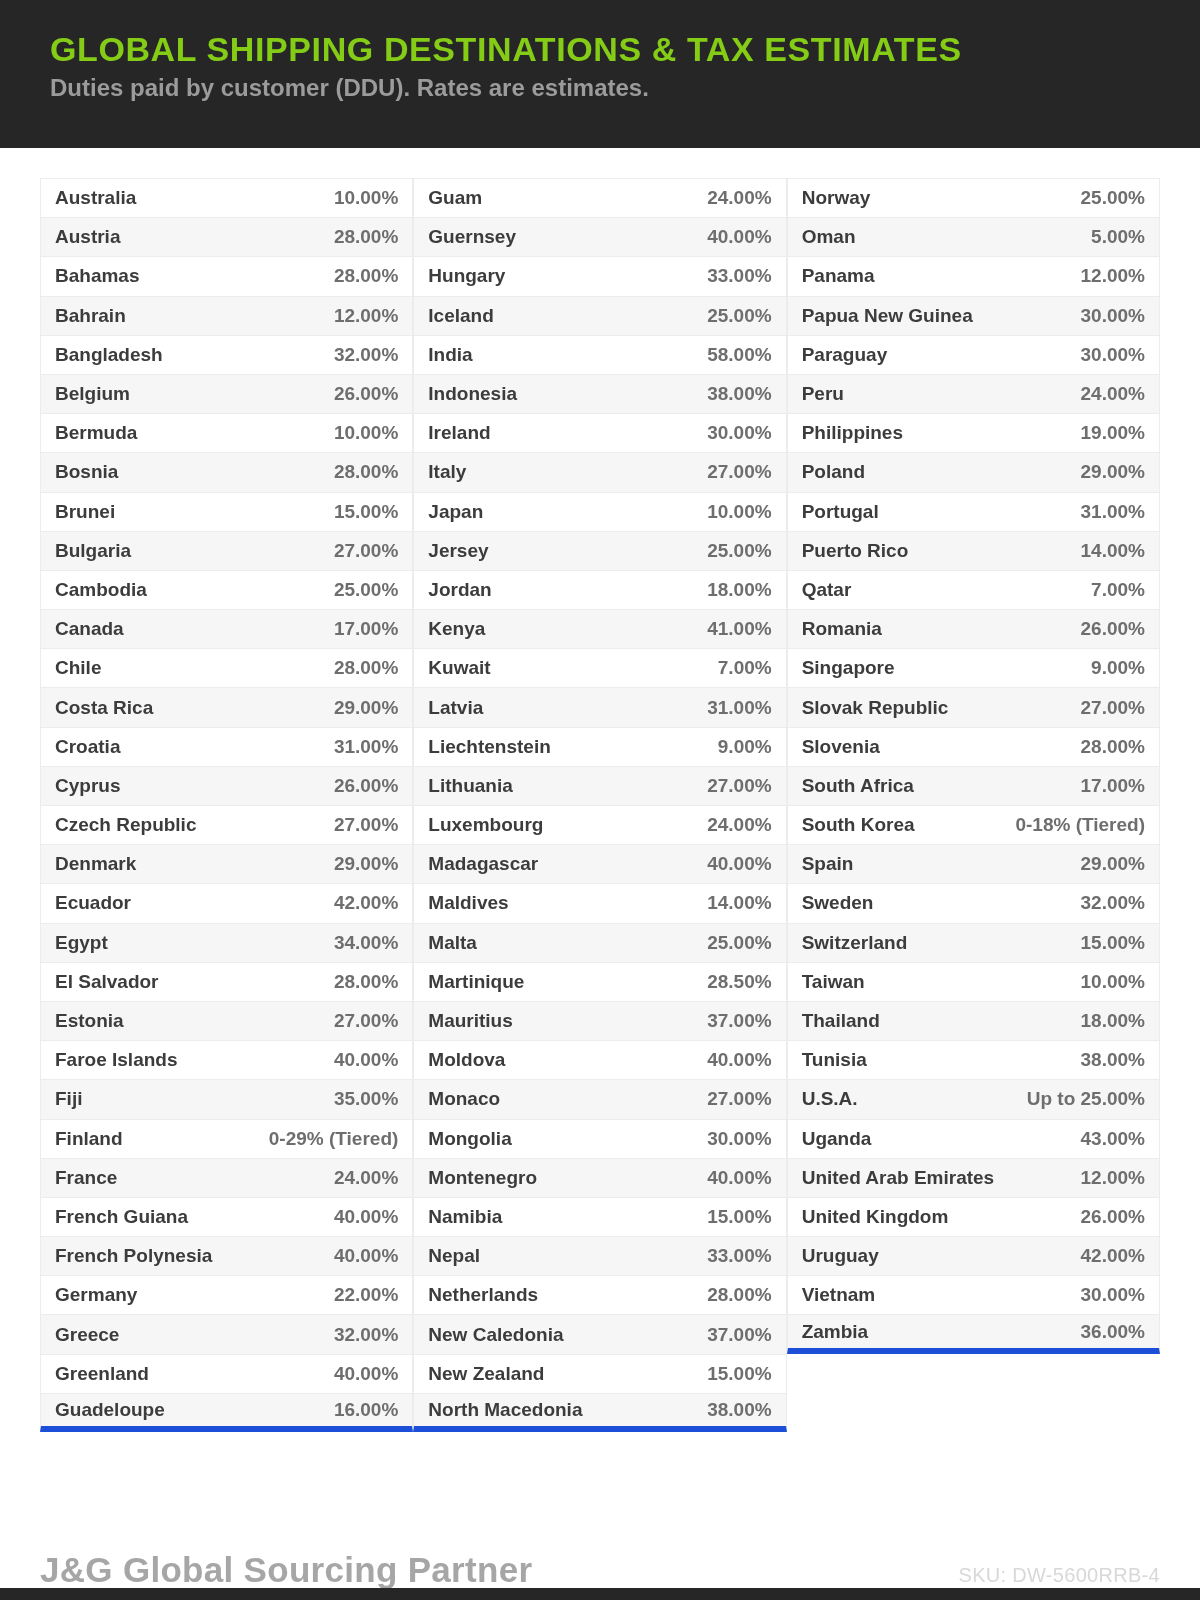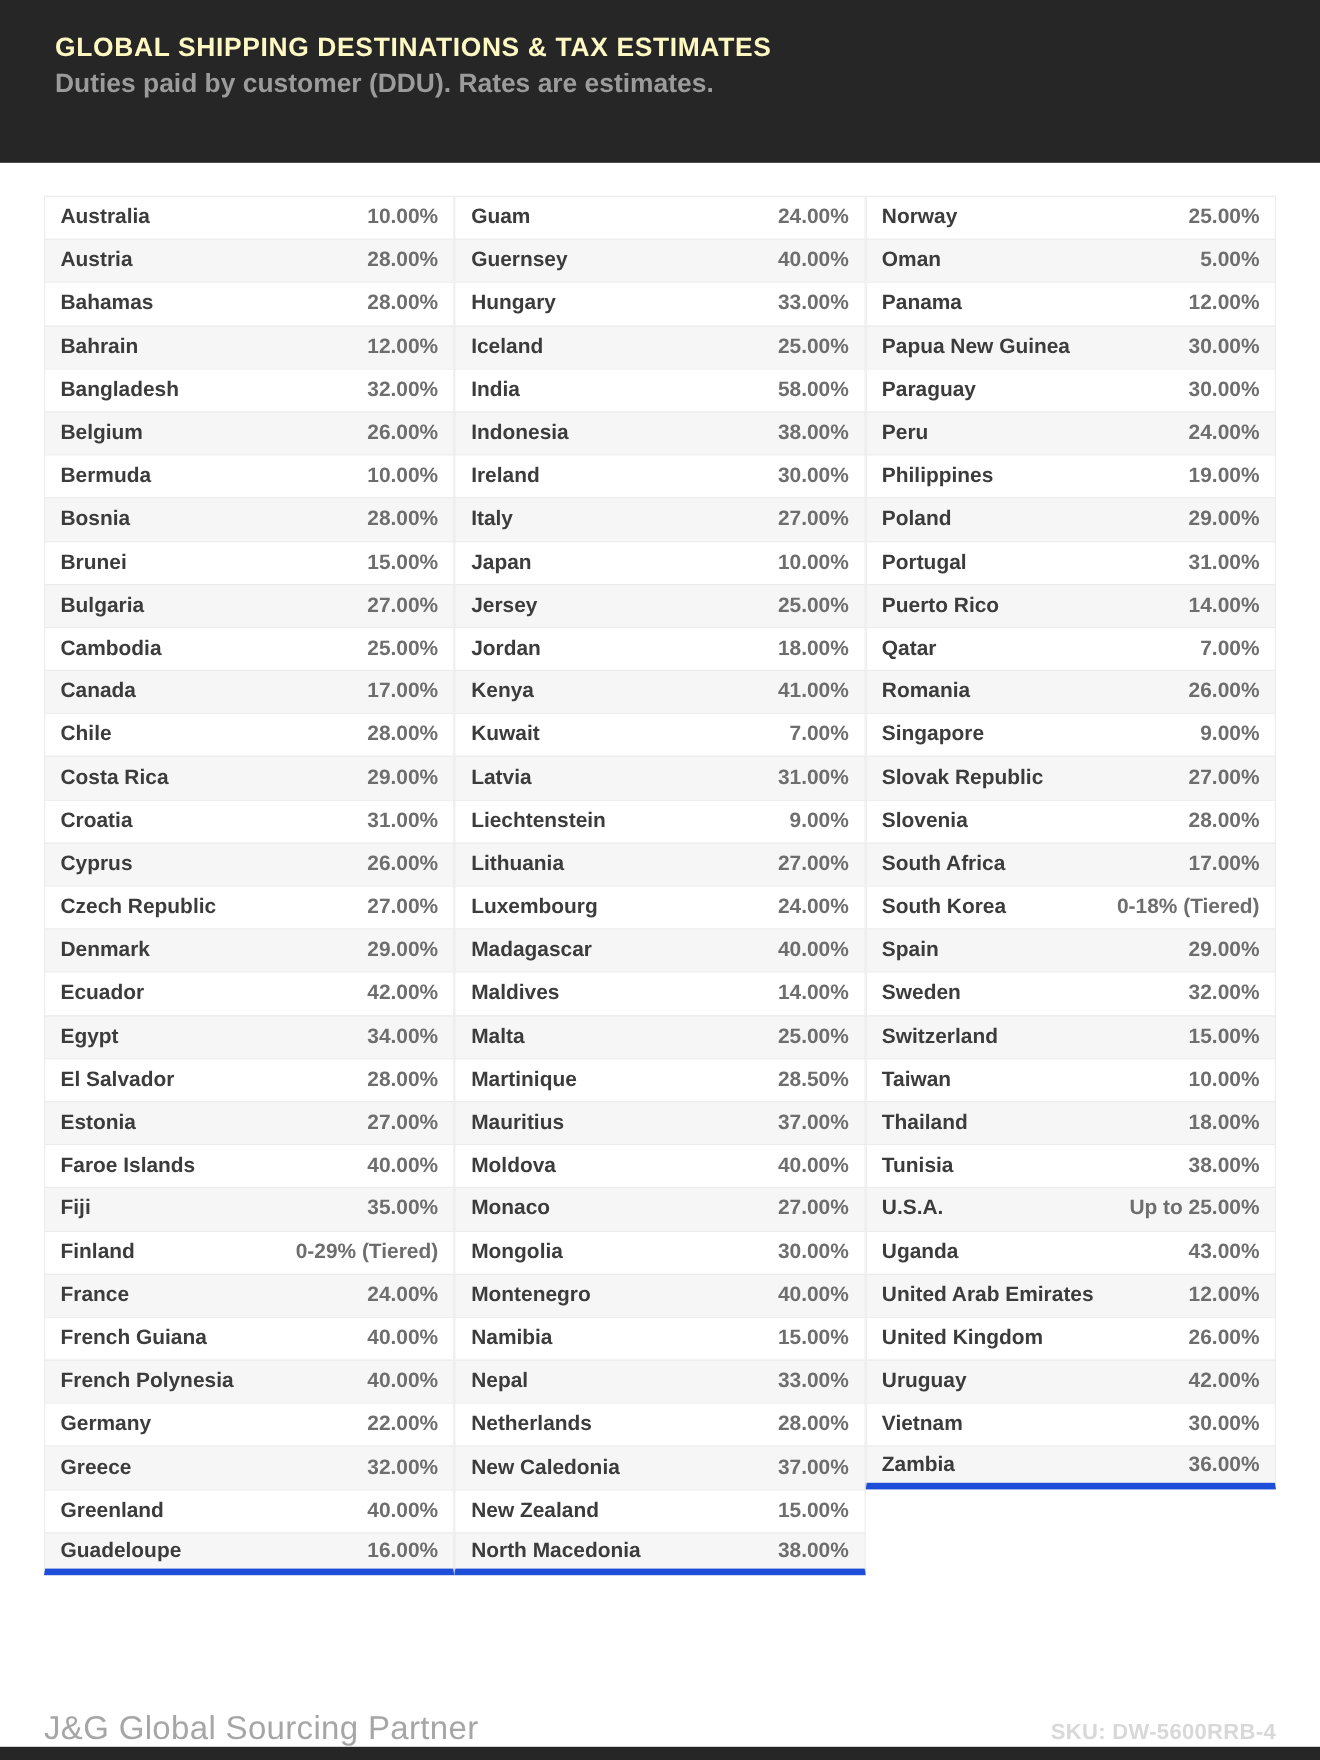--- a/index.html
+++ b/index.html
@@ -11,22 +11,22 @@
     overflow:hidden;
   }
 
   
   .header {
     background:#262626;
     height:148px;
     padding:30px 50px 0 50px;
   }
   .title {
-    color:#fef9c3;
-    font-size:24px;
+    color:#84cc16;
+    font-size:34px;
     font-weight:800;
     letter-spacing:0.6px;
     white-space:nowrap;
   }
   .subtitle {
     color:#9b9b9b;
     font-size:24px;
     font-weight:700;
     margin-top:5px;
   }
@@ -66,28 +66,28 @@
   }
 
   
   .footer {
     display:flex;
     justify-content:space-between;
     align-items:baseline;
     margin:112px 40px 0 40px;
   }
   .brand {
-    font-size:30px;
-    font-weight:400;
+    font-size:35px;
+    font-weight:700;
     color:#a6a6a6;
     letter-spacing:0.3px;
   }
   .sku {
     font-size:20px;
-    font-weight:700;
+    font-weight:400;
     color:#d8d8d8;
     letter-spacing:0.3px;
     margin-top:20px;
   }
 
   .bottom-bar {
     position:absolute;
     left:0; right:0; bottom:0;
     height:12px;
     background:#262626;

